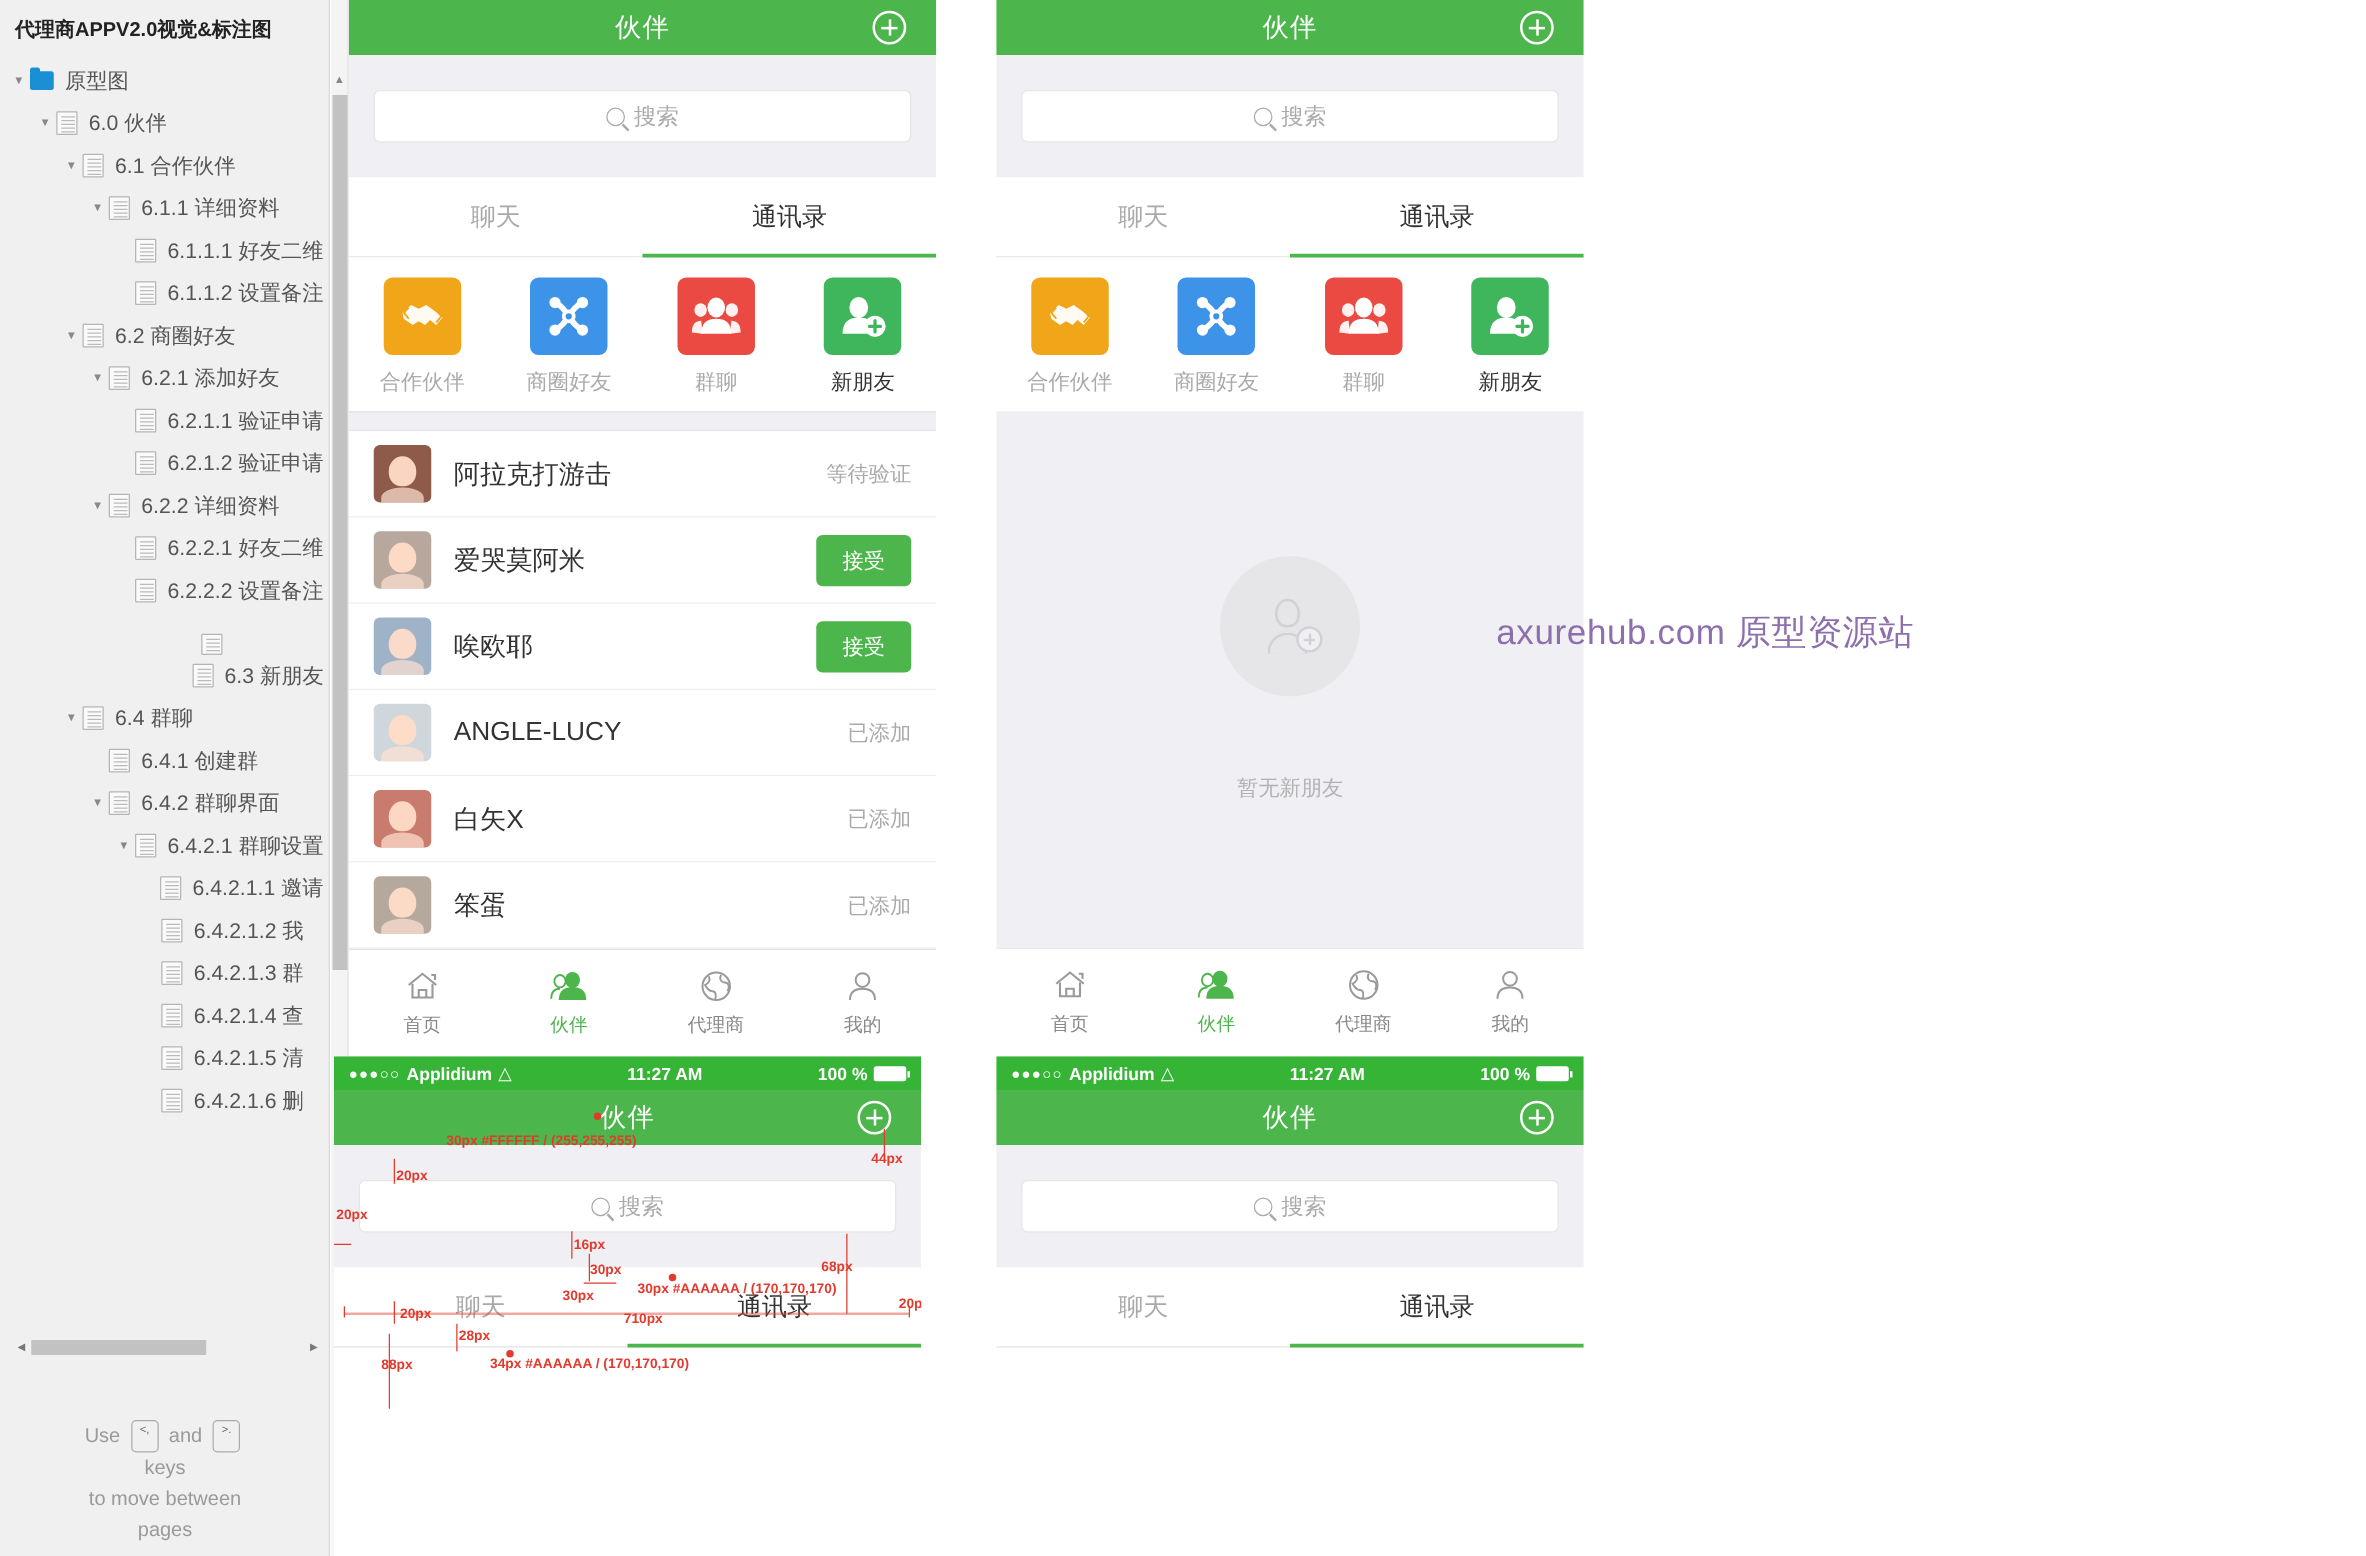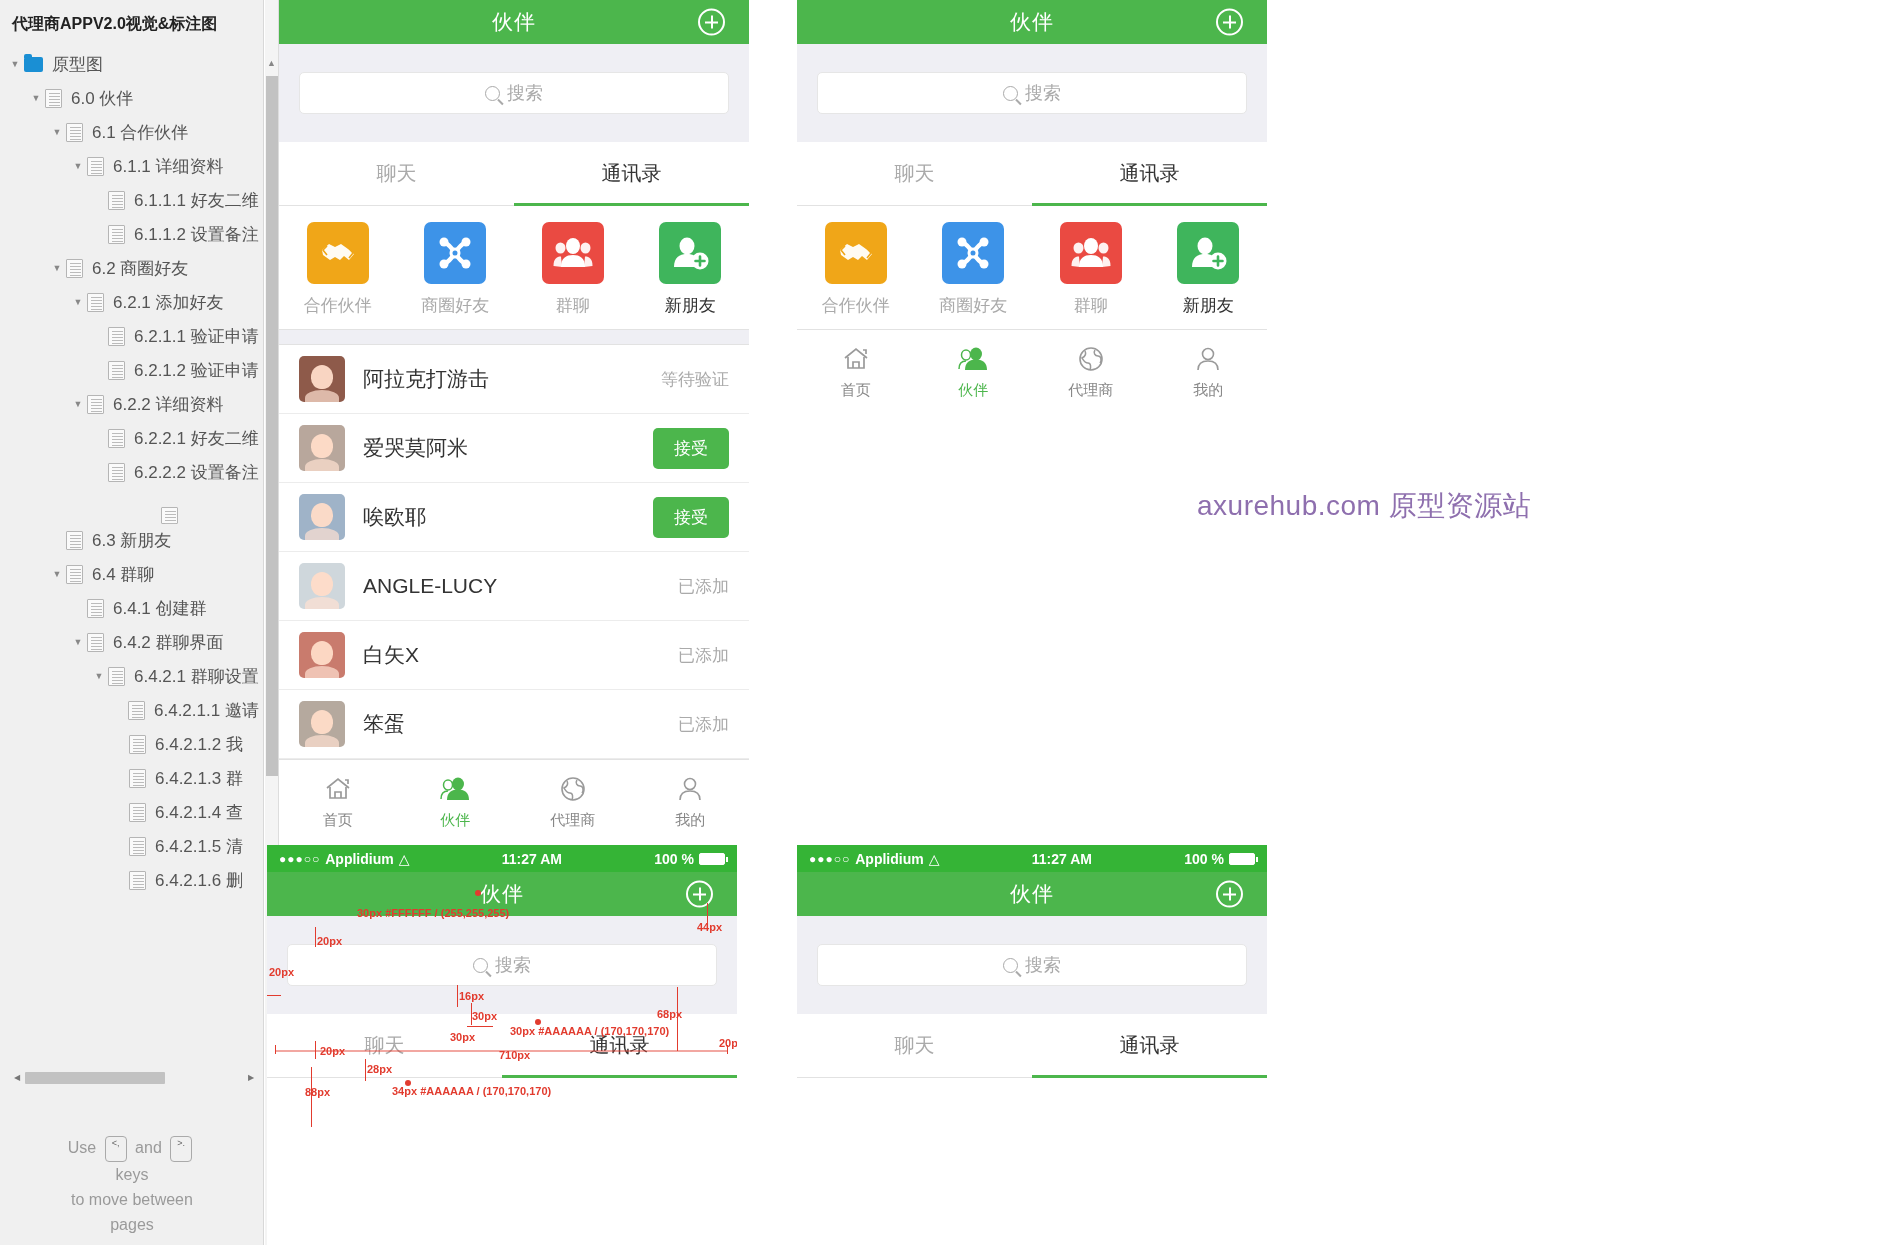--- a/index.html
+++ b/index.html
@@ -340,21 +340,21 @@
         <div class="tree-row" style="padding-left: 90px;">
           <span class="twisty blank">▼</span>
           <span class="doc-ico"></span>
           <span class="tree-lbl">6.2.2.2 设置备注</span>
         </div>
         <div class="tree-row" style="padding-left: 89px; flex-direction: column;">
           <span class="twisty blank">▼</span>
           <span class="doc-ico"></span>
           <span class="tree-lbl">6.2.2.3 删除</span>
         </div>
-        <div class="tree-row" style="padding-left: 48px;">
+        <div class="tree-row" style="padding-left: 48px; justify-content: flex-end;">
           <span class="twisty blank">▼</span>
           <span class="doc-ico"></span>
           <span class="tree-lbl">6.3 新朋友</span>
         </div>
         <div class="tree-row" style="padding-left: 48px;">
           <span class="twisty">▼</span>
           <span class="doc-ico"></span>
           <span class="tree-lbl">6.4 群聊</span>
         </div>
         <div class="tree-row" style="padding-left: 69px;">
@@ -651,20 +651,30 @@
                 <ellipse cx="17" cy="13" rx="7.5" ry="8.5"></ellipse>
                 <path d="M4 34 C4 24 10 21 17 21 C24 21 30 24 30 34 Z"></path>
               </g>
               <circle cx="30" cy="28" r="8.5" fill="#fff"></circle>
               <path d="M30 23.5 v9 M25.5 28 h9" stroke="#3FB55C" stroke-width="2.6" stroke-linecap="round"></path>
             </svg>
           </div>
           <div class="cat-lbl dark">新朋友</div>
         </div>
       </div>
+    <div class="empty-wrap">
+      <div class="empty-ico">
+        <div class="empty-person">
+          <div class="h"></div>
+            <div class="b"></div>
+            <div class="empty-plus"></div>
+        </div>
+      </div>
+      <div class="empty-txt">暂无新朋友</div>
+    </div>
     <div class="tabbar" id="tabbar2">
         <div class="tb-item">
           <div class="tb-ico"><svg width="30" height="30" viewBox="0 0 30 30">
               <path d="M4 14 L15 5 L26 14" stroke="#9a9a9a" stroke-width="1.7" fill="none"></path>
               <path d="M7 13 v11 h16 v-11" stroke="#9a9a9a" stroke-width="1.7" fill="none"></path>
               <path d="M12 24 v-6 h6 v6" stroke="#9a9a9a" stroke-width="1.7" fill="none"></path>
               <path d="M22 6 h3 v4" stroke="#9a9a9a" stroke-width="1.7" fill="none"></path>
             </svg></div>
           <div class="tb-lbl">首页</div>
         </div>

